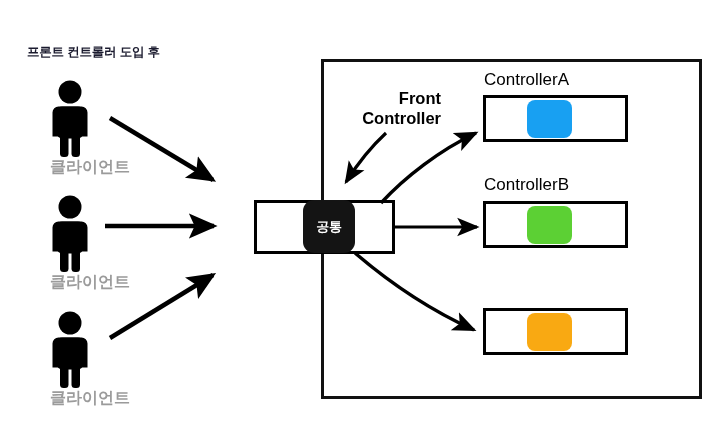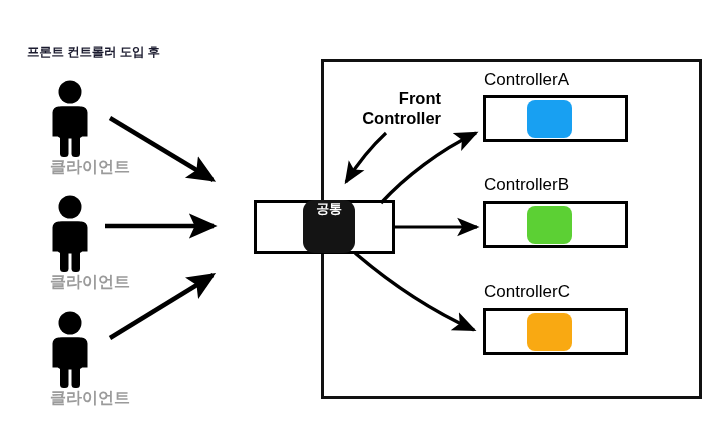--- a/index.html
+++ b/index.html
@@ -69,21 +69,21 @@
   .cc { left: 484px; top: 282px; }
   .common-chip {
     position: absolute;
     left: 303px;
     top: 200px;
     width: 52px;
     height: 53px;
     background: #141414;
     border-radius: 11px;
     display: flex;
-    align-items: flex-start;
+    align-items: center;
     justify-content: center;
   }
   .common-chip span {
     color: #ffffff;
     font-size: 13px;
     font-weight: bold;
     letter-spacing: -0.3px;
   }
 </style>
 </head>
@@ -161,15 +161,14 @@
     <div>Front</div>
     <div>Controller</div>
   </div>
 
   <div class="common-chip">
     <span>공통</span>
   </div>
 
   <div class="ctrl-label ca">ControllerA</div>
   <div class="ctrl-label cb">ControllerB</div>
-  <div class="ctrl-label cc">ControllerC</div>
 
 </div>
 
 </body></html>

